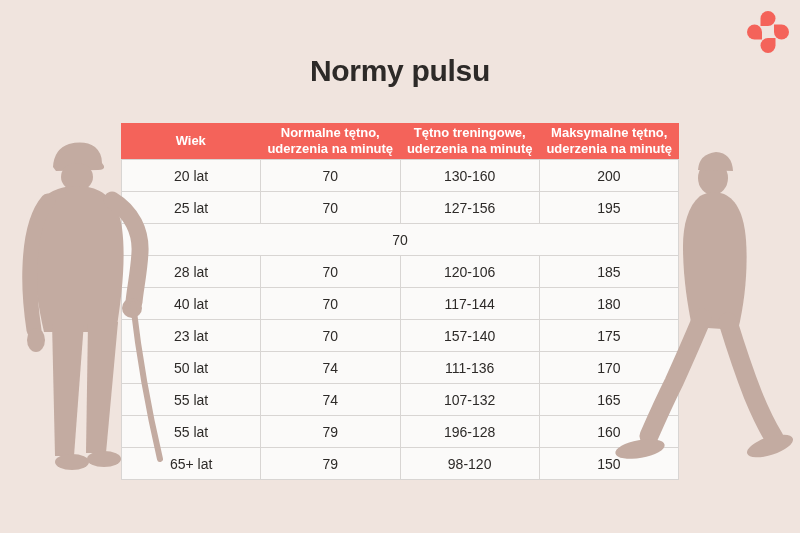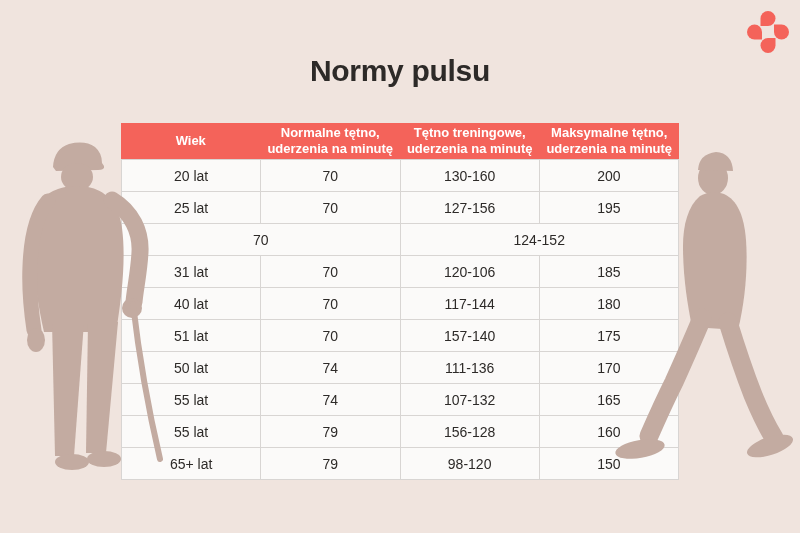--- a/index.html
+++ b/index.html
@@ -76,56 +76,55 @@
           <div class="td">200</div>
         </div>
         <div class="tr">
           <div class="td">25 lat</div>
           <div class="td">70</div>
           <div class="td">127-156</div>
           <div class="td">195</div>
         </div>
         <div class="tr">
           <div class="td">70</div>
-          <div class="td">124-152</div>
         </div>
         <div class="tr">
-          <div class="td">31 lat</div>
+          <div class="td">28 lat</div>
           <div class="td">70</div>
           <div class="td">120-106</div>
           <div class="td">185</div>
         </div>
         <div class="tr">
           <div class="td">40 lat</div>
           <div class="td">70</div>
           <div class="td">117-144</div>
           <div class="td">180</div>
         </div>
         <div class="tr">
-          <div class="td">51 lat</div>
+          <div class="td">23 lat</div>
           <div class="td">70</div>
           <div class="td">157-140</div>
           <div class="td">175</div>
         </div>
         <div class="tr">
           <div class="td">50 lat</div>
           <div class="td">74</div>
           <div class="td">111-136</div>
           <div class="td">170</div>
         </div>
         <div class="tr">
           <div class="td">55 lat</div>
           <div class="td">74</div>
           <div class="td">107-132</div>
           <div class="td">165</div>
         </div>
         <div class="tr">
           <div class="td">55 lat</div>
           <div class="td">79</div>
-          <div class="td">156-128</div>
+          <div class="td">196-128</div>
           <div class="td">160</div>
         </div>
         <div class="tr">
           <div class="td">65+ lat</div>
           <div class="td">79</div>
           <div class="td">98-120</div>
           <div class="td">150</div>
         </div>
       </div>
   </div>

